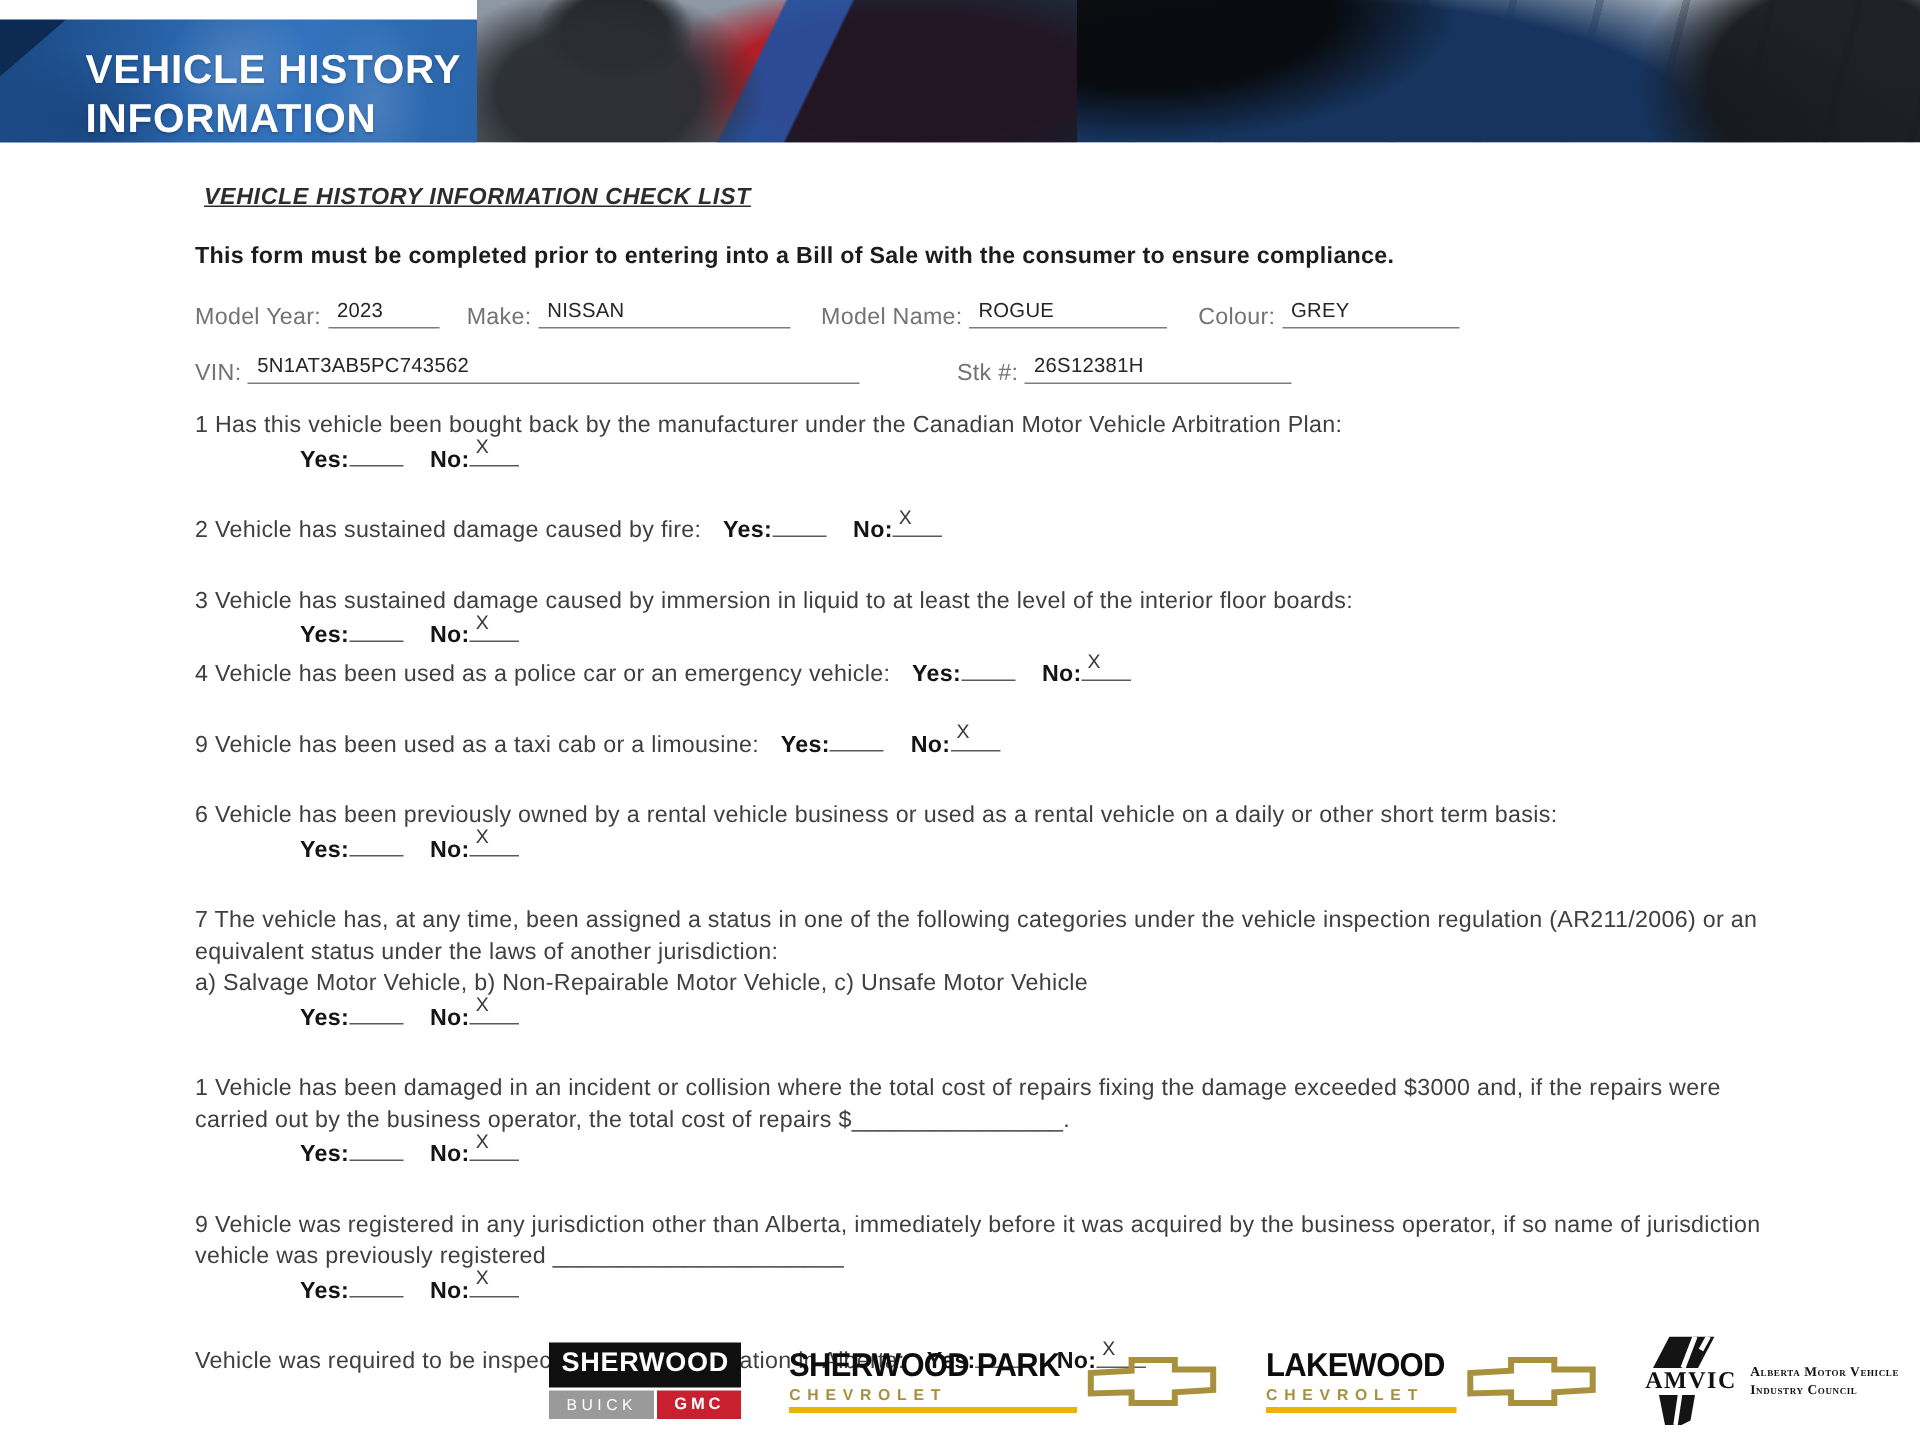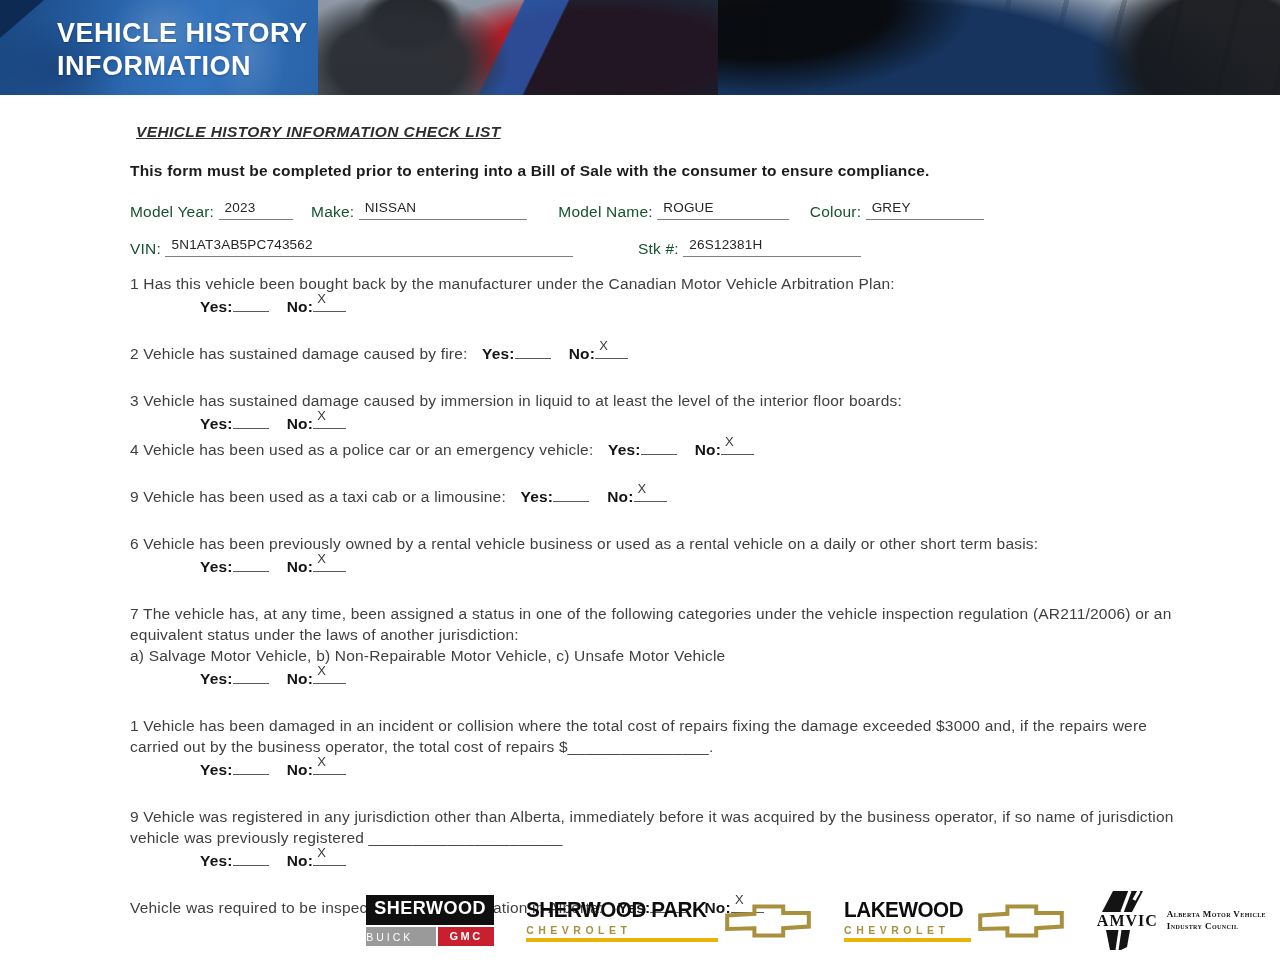--- a/index.html
+++ b/index.html
@@ -8,20 +8,21 @@
   .page { position:relative; width:1280px; height:960px; background:#fff; }
 
   
   .banner { height:95px; display:flex; width:100%; overflow:hidden; }
   .banner-left { position:relative; width:318px; flex:0 0 318px; height:95px;
     background:
       radial-gradient(70px 60px at 160px 30px, rgba(255,255,255,.16), rgba(255,255,255,0) 70%),
       radial-gradient(50px 80px at 250px 55px, rgba(255,255,255,.12), rgba(255,255,255,0) 72%),
       radial-gradient(90px 70px at 60px 70px, rgba(10,35,80,.35), rgba(10,35,80,0) 75%),
       linear-gradient(100deg, #1a4781 0%, #2a66ad 38%, #3373bd 62%, #2a63a8 100%);
+    margin-top: 13px;
   }
   .corner-accent { position:absolute; top:0; left:0; width:44px; height:38px;
       background:#0c2a52; clip-path:polygon(0 0,100% 0,0 100%); }
   .banner-title { position:absolute; top:17px; left:57px; color:#ffffff;
       font-size:27px; font-weight:800; line-height:1.22; letter-spacing:.5px;
       text-shadow:0 1px 2px rgba(0,0,0,.25); }
   .photo { height:95px; }
   .photo-a { flex:0 0 400px; width:400px;
     background:
       radial-gradient(150px 95px at 20% 65%, rgba(42,45,51,.95) 0% 45%, rgba(42,45,51,0) 75%),
@@ -41,28 +42,28 @@
 
   
   .doc { padding:26px 100px 0 130px; color:#3f3f3f; font-size:15.5px;
          line-height:21px; letter-spacing:.2px; }
   .doc-title { display:inline-block; font-style:italic; font-weight:600; color:#2d2d2d;
       text-decoration:underline; letter-spacing:.4px; margin-left:6px; margin-bottom:18px; }
   .notice { font-weight:700; color:#1c1c1c; margin-bottom:20px; }
 
   .fieldrow { margin-bottom:16px; white-space:nowrap; }
   .fieldrow.vinrow { margin-bottom:14px; }
-  .flabel { color:#14532d; }
+  .flabel { color:#737373; }
   .fline { display:inline-block; border-bottom:1px solid #7d7d7d; height:17px;
       position:relative; vertical-align:-3px; margin-right:4px; }
   .fval { position:absolute; bottom:1px; left:6px; font-size:13.5px; color:#262626;
       letter-spacing:.2px; white-space:nowrap; }
   .w-year{width:74px;} .w-make{width:168px;} .w-model{width:132px;} .w-colour{width:118px;}
   .w-vin{width:408px;} .w-stk{width:178px;}
-  .gap-make{margin-left:10px;} .gap-model{margin-left:23px;} .gap-colour{margin-left:12px;}
+  .gap-make{margin-left:10px;} .gap-model{margin-left:12px;} .gap-colour{margin-left:12px;}
   .gap-stk{margin-left:56px;}
 
   .q { margin-bottom:24px; }
   .q.tight { margin-bottom:3px; }
   .qt { color:#3f3f3f; }
   .ansrow { margin:2px 0 0 70px; height:23px; }
   .ans-inline { display:inline-block; margin-left:10px; height:23px; vertical-align:baseline; }
   .ylab,.nlab { font-weight:700; color:#141414; letter-spacing:.2px; }
   .nlab { margin-left:18px; }
   .blank { display:inline-block; width:36px; height:14px;
@@ -71,21 +72,21 @@
   .xmark { position:absolute; left:4px; bottom:2px; font-size:13px; color:#3a3a3a; }
 
   
   .footer { position:absolute; right:14px; bottom:10px; display:flex;
       align-items:center; gap:32px; }
   .logo-sbg { width:128px; }
   .sbg-top { background:#0f0f0f; color:#fff; text-align:center; font-weight:800;
       font-size:18px; letter-spacing:.5px; padding:3px 2px 6px; }
   .sbg-bottom { display:flex; margin-top:2px; }
   .sbg-buick { background:#9a9a9a; color:#fff; font-size:10.5px; letter-spacing:3px;
-      text-align:left; padding:4px 0 3px; flex:1.25; }
+      text-align:center; padding:4px 0 3px; flex:1.25; }
   .sbg-gmc { background:#c8202f; color:#fff; font-weight:800; font-size:11px;
       letter-spacing:2.5px; text-align:center; padding:3px 0 2px; flex:1; margin-left:2px; }
 
   .logo-chev { display:flex; align-items:center; }
   .chev-text { display:flex; flex-direction:column; }
   .chev-name { font-weight:800; font-size:22px; color:#0d0d0d; letter-spacing:-.5px;
       transform:scaleX(.94); transform-origin:left center; white-space:nowrap; line-height:1; }
   .chev-sub { color:#a8903d; font-size:10.5px; font-weight:600; letter-spacing:4.5px;
       margin-top:3px; border-bottom:4px solid #eab308; padding-bottom:2px; white-space:nowrap; }
   .bowtie { margin-left:6px; }

